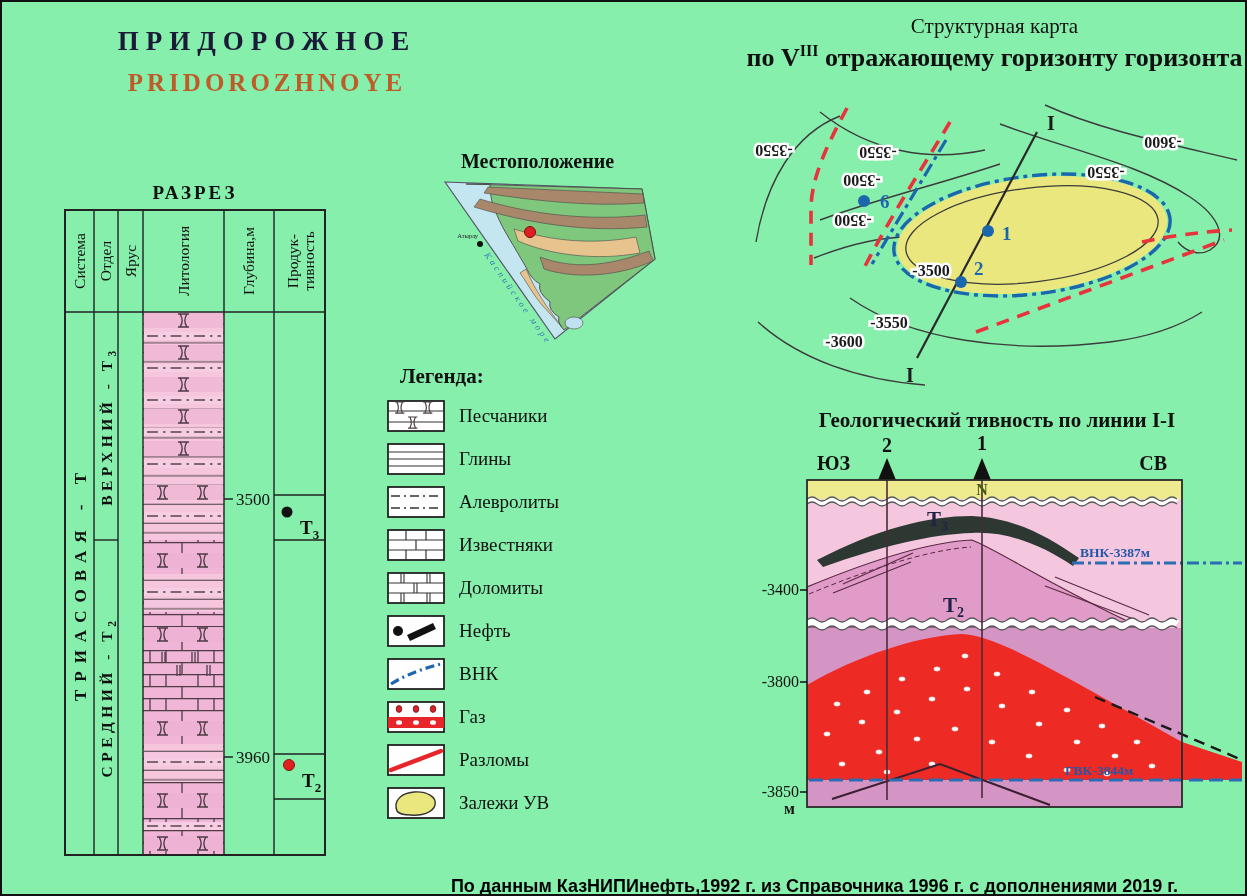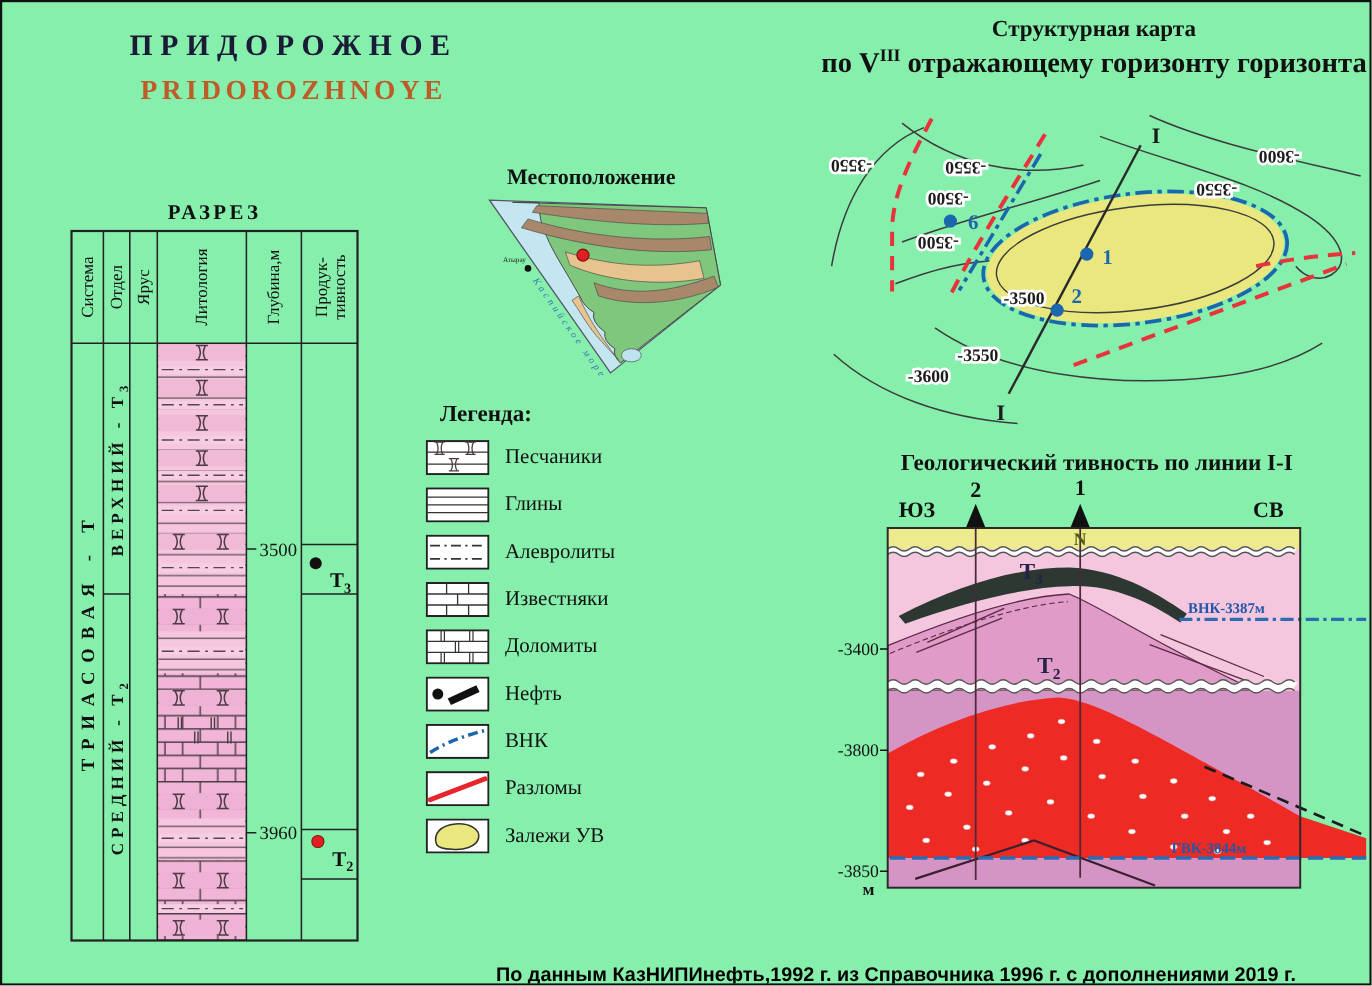--- a/index.html
+++ b/index.html
@@ -8,21 +8,21 @@
   .abs{position:absolute;}
   .field-title{left:80px;top:24px;width:370px;text-align:center;}
   .field-title .ru{font-size:27px;font-weight:bold;letter-spacing:7px;color:#1b1b38;}
   .field-title .lat{font-size:25px;font-weight:bold;letter-spacing:4px;color:#bf5b28;margin-top:12px;}
   .loc-title{left:423px;top:148px;width:225px;text-align:center;font-size:20px;font-weight:bold;color:#111;}
   .legend-title{left:398px;top:362px;font-size:21px;font-weight:bold;color:#111;}
   .legend-list{left:385px;top:398px;display:flex;flex-direction:column;gap:11px;}
   .legend-row{display:flex;align-items:center;height:32px;}
   .legend-row .lab{margin-left:14px;font-size:19px;color:#111;line-height:32px;text-align:right;}
   .sm-title{left:740px;top:12px;width:505px;text-align:center;color:#111;}
-  .sm-title .l1{font-size:21px;font-weight:bold;}
+  .sm-title .l1{font-size:21px;font-weight:normal;}
   .sm-title .l2{font-size:26px;font-weight:bold;margin-top:3px;}
   .sm-title sup{font-size:0.62em;}
   .pr-title{left:745px;top:406px;width:500px;text-align:center;font-size:21px;font-weight:bold;color:#111;}
   .caption{left:390px;top:853px;width:845px;text-align:center;
            font-family:"Liberation Sans",sans-serif;font-weight:bold;font-size:18px;color:#000;margin-top:21px;}
   svg text{font-family:"Liberation Serif",serif;}
   .ctl{paint-order:stroke;stroke:#fff;stroke-width:5px;fill:#1b1b1b;font-size:16px;font-weight:600;}
 </style>
 </head>
 <body>
@@ -216,20 +216,33 @@
         <polygon points="20,20 46,8 49,14 23,26" fill="#111"></polygon>
       </svg>
       <span class="lab">Нефть</span>
     </div>
     <div class="legend-row">
       <svg width="58" height="32" viewBox="0 0 58 32">
         <rect x="1" y="1" width="56" height="30" fill="#fff" stroke="#222" stroke-width="1.8"></rect>
         <path d="M4 26 C20 16 38 10 54 6" stroke="#1c66ae" stroke-width="3.2" fill="none" stroke-dasharray="9 4 2 4"></path>
       </svg>
       <span class="lab">ВНК</span>
+    </div>
+    <div class="legend-row">
+      <svg width="58" height="32" viewBox="0 0 58 32">
+        <rect x="1" y="1" width="56" height="30" fill="#fff" stroke="#222" stroke-width="1.8"></rect>
+        <rect x="1" y="16" width="56" height="11" fill="#e8252a"></rect>
+        <ellipse cx="12" cy="21.5" rx="3" ry="2.3" fill="#fff"></ellipse>
+        <ellipse cx="29" cy="21.5" rx="3" ry="2.3" fill="#fff"></ellipse>
+        <ellipse cx="46" cy="21.5" rx="3" ry="2.3" fill="#fff"></ellipse>
+        <ellipse cx="12" cy="8" rx="2.8" ry="3.4" fill="#d5222c" stroke="#7a0d0d" stroke-width="0.8"></ellipse>
+        <ellipse cx="29" cy="8" rx="2.8" ry="3.4" fill="#d5222c" stroke="#7a0d0d" stroke-width="0.8"></ellipse>
+        <ellipse cx="46" cy="8" rx="2.8" ry="3.4" fill="#d5222c" stroke="#7a0d0d" stroke-width="0.8"></ellipse>
+      </svg>
+      <span class="lab">Газ</span>
     </div>
     <div class="legend-row">
       <svg width="58" height="32" viewBox="0 0 58 32">
         <rect x="1" y="1" width="56" height="30" fill="#fff" stroke="#222" stroke-width="1.8"></rect>
         <path d="M4 26 L54 7" stroke="#e8252a" stroke-width="4.5" stroke-linecap="round"></path>
       </svg>
       <span class="lab">Разломы</span>
     </div>
     <div class="legend-row">
       <svg width="58" height="32" viewBox="0 0 58 32">

